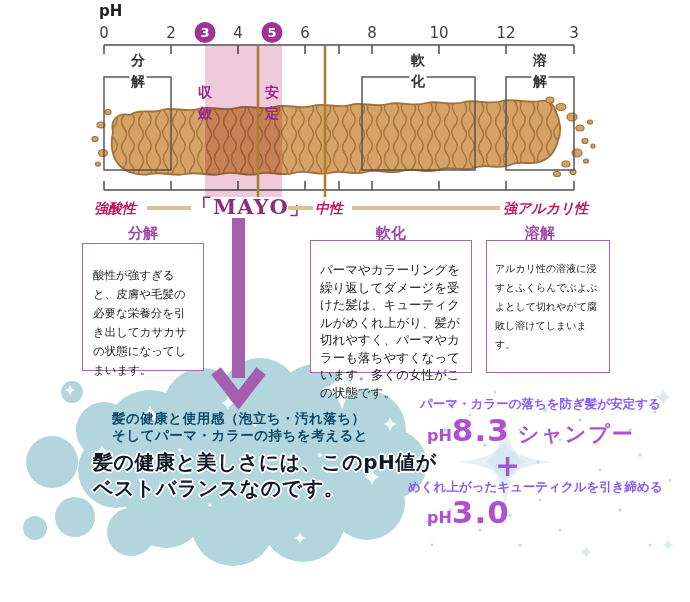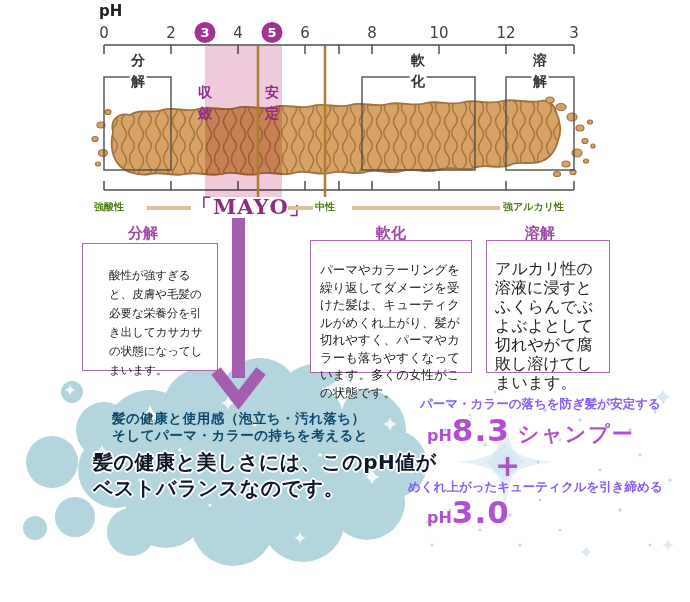--- a/index.html
+++ b/index.html
@@ -8,30 +8,30 @@
   .abs{position:absolute;}
   svg{position:absolute;left:0;top:0;}
   .ph-title{left:99px;top:2px;font-size:15px;font-weight:600;color:#222;}
   .tick-num{top:24px;transform:translateX(-50%);font-size:15px;color:#3d3d3d;}
   .tick-circle{top:22px;transform:translateX(-50%);width:21px;height:21px;border-radius:50%;
       background:#a13394;color:#fff;font-size:13px;font-weight:bold;text-align:center;line-height:21px;}
   .vlabel{top:50px;width:17px;font-size:14px;font-weight:bold;line-height:21px;text-align:center;
       word-break:break-all;transform:translateX(-50%);}
   .vlabel.dark{color:#333;background:#fff;}
   .vlabel.purple{color:#93278f;margin-top:32px;}
-  .legend-text{top:200px;font-size:10px;font-weight:bold;color:#4d7c0f;}
+  .legend-text{top:200px;font-size:14px;font-weight:bold;color:#be185d;font-style:italic;}
   .legend-line{top:206px;height:4px;background:#d9c298;}
   .mayo{left:191px;top:193px;font-size:21px;font-weight:bold;letter-spacing:1px;color:#8c2d7e;
       font-family:"DejaVu Serif","Liberation Serif",serif;}
   .box-header{top:224px;transform:translateX(-50%);font-size:15px;font-weight:bold;color:#9d49a5;}
   .info-box{border:1px solid #a368b0;background:#fff;box-sizing:border-box;color:#1c1c1c;
       font-family:"DejaVu Serif","Liberation Serif",serif;}
-  .info-box.b1{left:82px;top:243px;width:136px;height:128px;padding:22px 9px 0 26px;font-size:11.5px;line-height:19px;}
+  .info-box.b1{left:82px;top:243px;width:122px;height:128px;padding:22px 9px 0 10px;font-size:11.5px;line-height:19px;}
   .info-box.b2{left:310px;top:240px;width:162px;height:133px;padding:20px 8px 0 9px;font-size:12.5px;line-height:17.5px;}
-  .info-box.b3{left:486px;top:240px;width:124px;height:133px;padding:18px 7px 0 8px;font-size:16px;line-height:19px;}
+  .info-box.b3{left:486px;top:240px;width:124px;height:133px;padding:18px 7px 0 8px;font-size:10px;line-height:19px;}
   .cloud-t{left:112px;color:#0c4a6e;font-size:13.5px;font-weight:bold;letter-spacing:0.5px;}
   .cloud-big{left:93px;color:#0f172a;font-size:20px;font-weight:bold;letter-spacing:0.5px;
       text-shadow:-2px 0 0 #fff,2px 0 0 #fff,0 -2px 0 #fff,0 2px 0 #fff,
                   -1px -1px 0 #fff,1px 1px 0 #fff,-1px 1px 0 #fff,1px -1px 0 #fff;}
   .caption{color:#8b5cf6;font-size:12.5px;font-weight:bold;}
   .ph-row{display:flex;align-items:baseline;color:#b04fd0;}
   .ph-pre{font-size:16px;font-weight:bold;}
   .ph-val{font-size:31px;font-weight:bold;letter-spacing:1px;}
   .ph-name{font-size:21px;font-weight:bold;margin-left:8px;letter-spacing:2px;}
   .ph-name.small{font-size:17px;}

